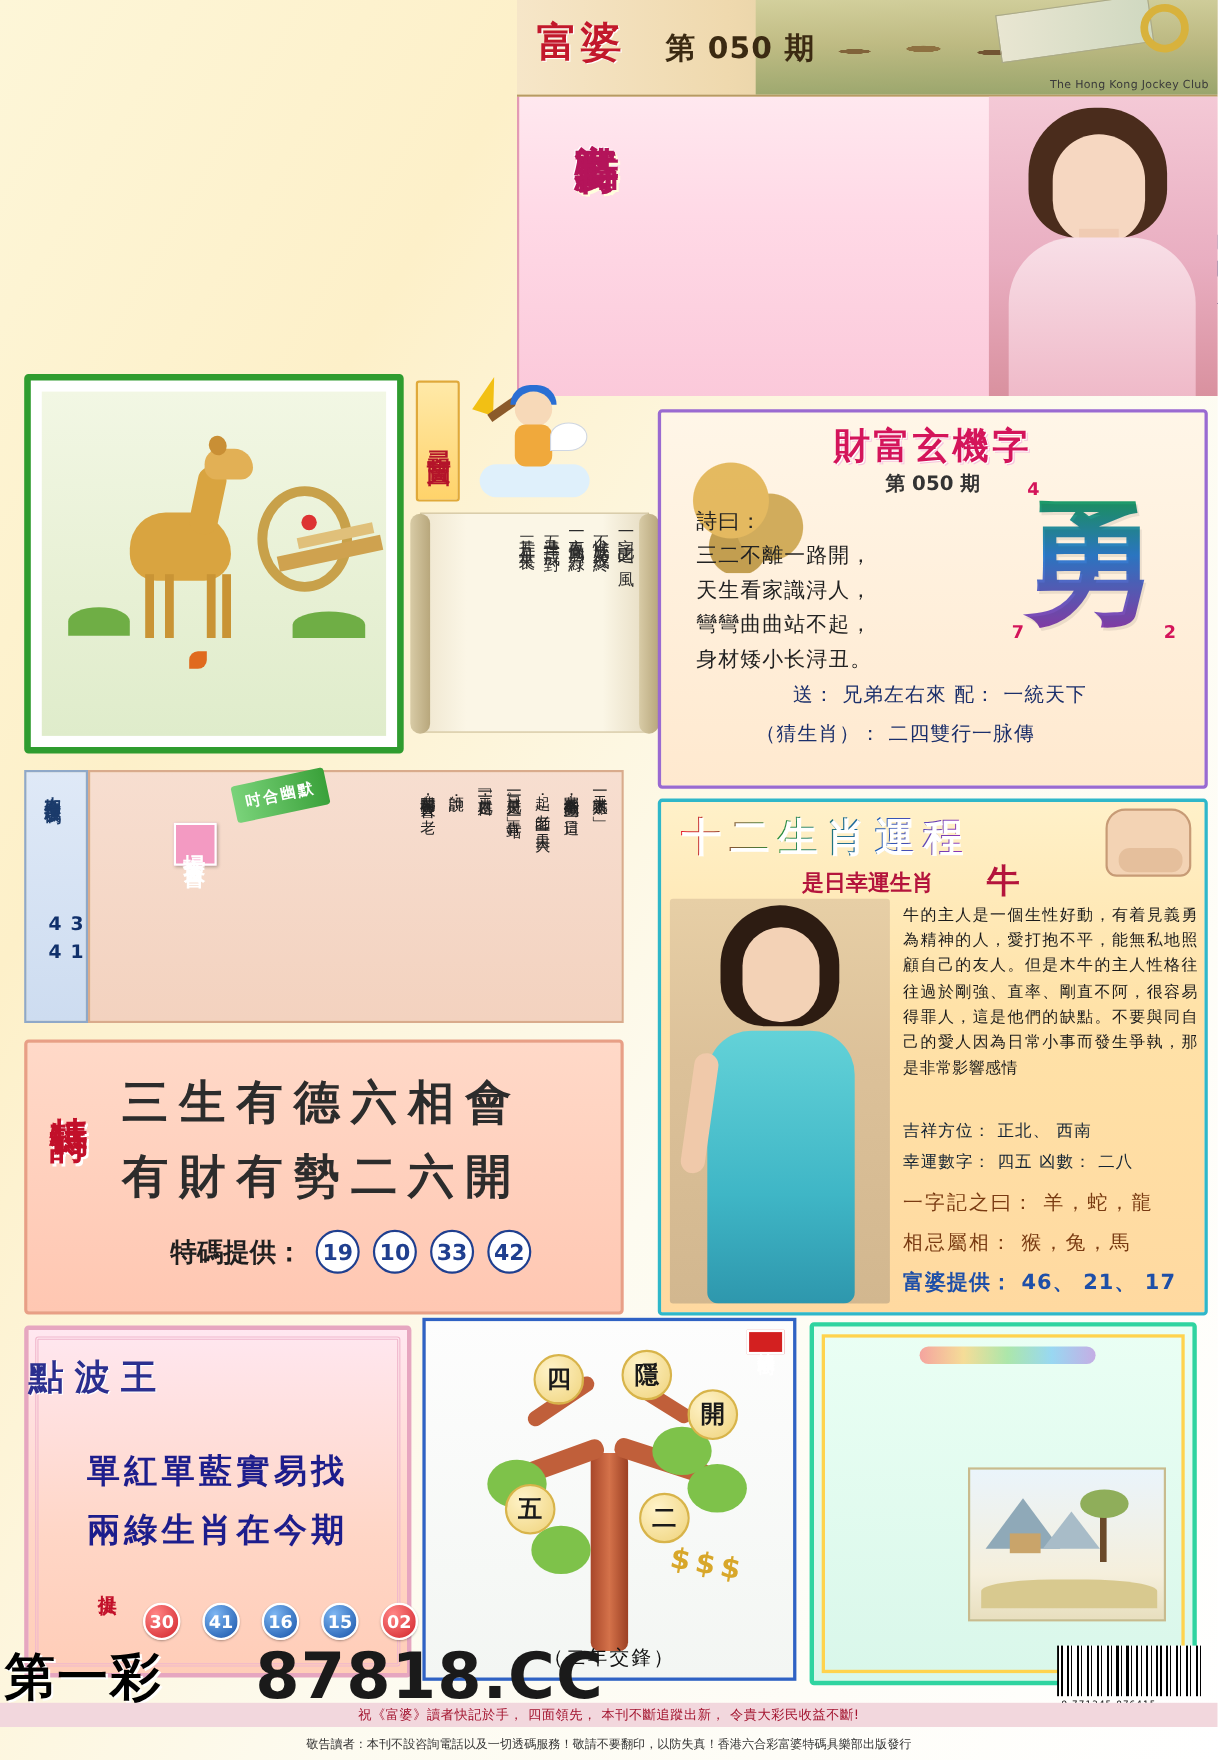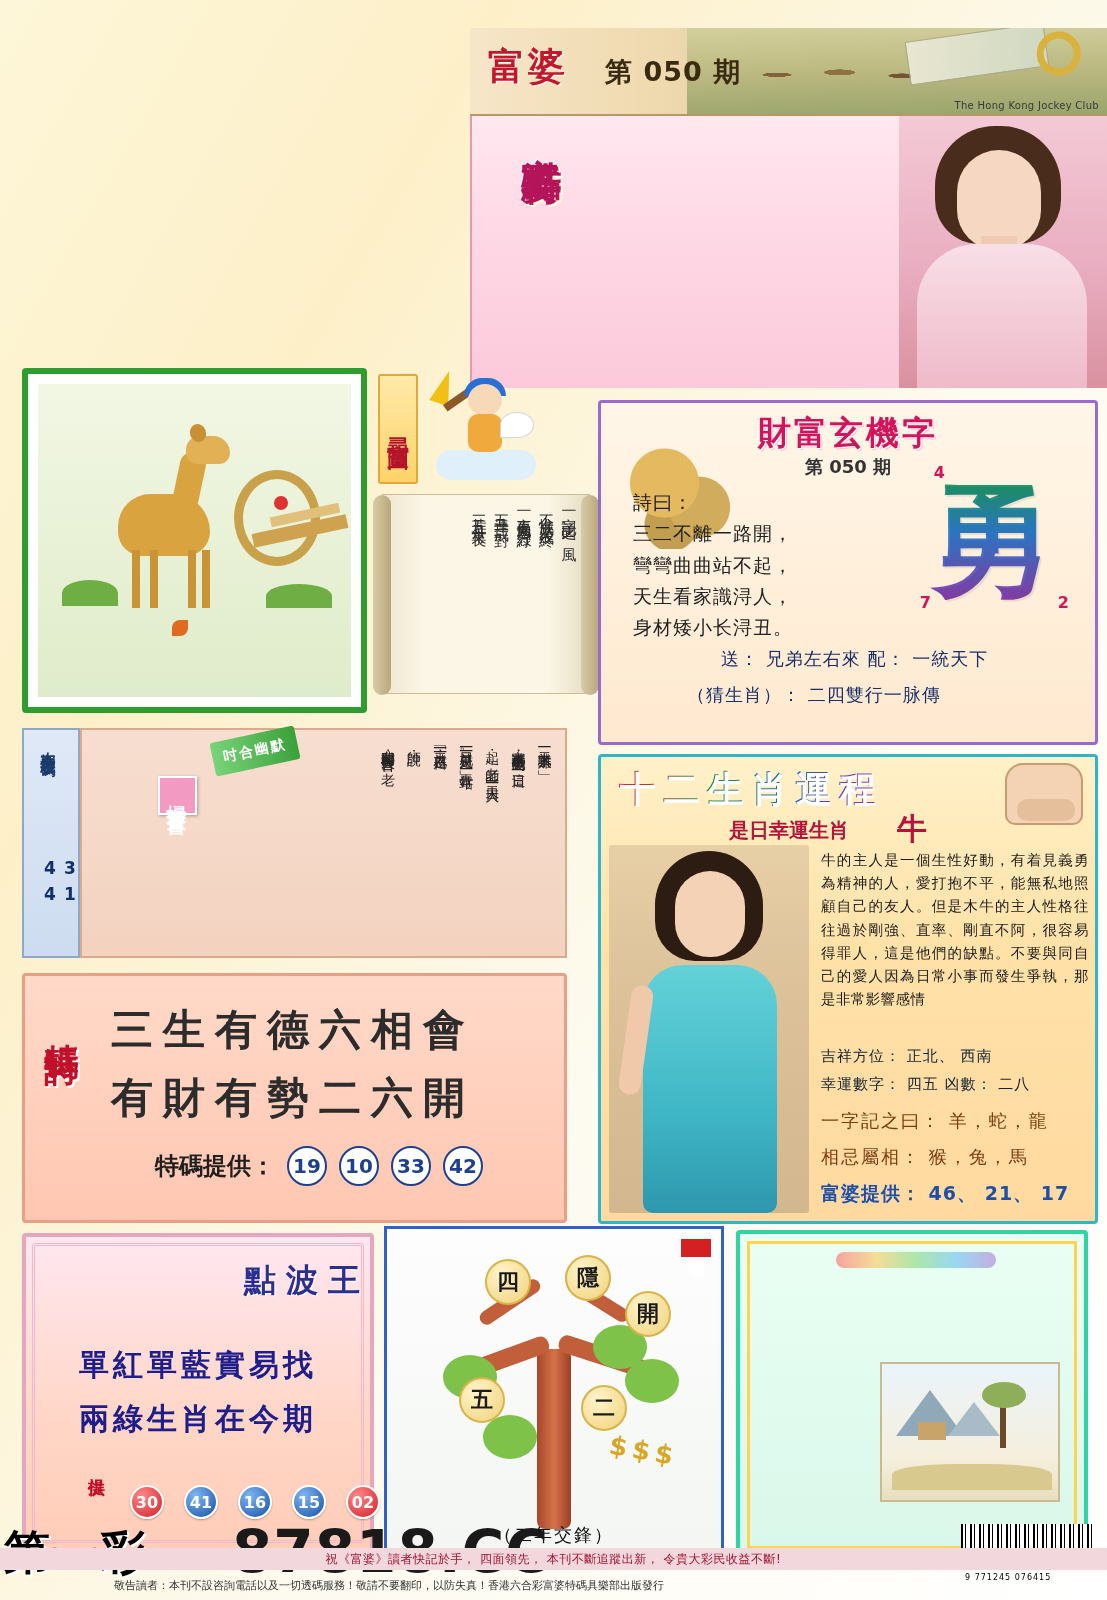--- a/index.html
+++ b/index.html
@@ -3,21 +3,21 @@
 <meta charset="utf-8">
 <style>
   * { box-sizing: border-box; }
   html, body { margin:0; padding:0; }
   body {
     width:1107px; height:1600px;
     font-family:"DejaVu Sans","Liberation Sans",sans-serif;
     background:linear-gradient(120deg,#fdf6d8 0%, #fdf0c9 25%, #fdfbf0 60%, #ffffff 100%);
     position:relative; overflow:hidden;
   }
-  .abs { position:absolute;margin-top:28px; }
+  .abs { position:absolute; }
 
   
   #banner {
     left:470px; top:0; width:637px; height:88px;
     background:linear-gradient(90deg,#f6e6c8 0%, #efd9ae 30%, #d8c59a 60%, #c9bb95 100%);
     border-bottom:2px solid #b79a63;
     overflow:hidden;
   }
   #banner .grass{
     position:absolute; right:0; top:0; width:420px; height:88px;
@@ -343,21 +343,21 @@
   
   #dianbo{
     left:22px; top:1205px; width:352px; height:320px;
     background:linear-gradient(180deg,#ffe7f0,#ffd6c6 60%, #ffcdb8);
     border:4px solid #e6a6c0; border-radius:4px;
   }
   #dianbo .deco{
     position:absolute; inset:6px; border:3px double #f0b7cd; border-radius:3px; pointer-events:none;
   }
   #dianbo .hd{
-    position:absolute; left:0; right:0; top:22px; text-align:right;
+    position:absolute; left:0; right:0; top:22px; text-align:left;
     font-size:32px; font-weight:bold; color:#2b2f8f; letter-spacing:10px;
     text-shadow:1px 1px 0 #fff;
   }
   #dianbo .l1,#dianbo .l2{
     position:absolute; left:0; right:0; text-align:center;
     font-size:30px; font-weight:bold; color:#1d1d8c; letter-spacing:4px;
   }
   #dianbo .l1{ top:108px; }
   #dianbo .l2{ top:162px; }
   #dianbo .plabel{
@@ -471,22 +471,22 @@
   }
   #barcode .bn{ position:absolute; bottom:-12px; left:4px; font-size:8px; color:#000; letter-spacing:1px;}
 
   #footer1{
     position:absolute; left:0; top:1548px; width:1107px; height:22px;
     background:#f2d7dd; display:flex; align-items:center; justify-content:center;
     font-size:12px; color:#a3142f; letter-spacing:.5px;
   }
   #footer2{
     position:absolute; left:0; top:1572px; width:1107px; height:26px;
-    display:flex; align-items:center; justify-content:flex-start;
-    padding:0 114px; font-size:11px; color:#333;
+    display:flex; align-items:center; justify-content:center;
+    padding:0 49px; font-size:11px; color:#333;
   }
 </style>
 </head>
 <body>
 
 <div id="banner" class="abs">
   <div class="grass"></div>
   <div class="horses"></div>
   <div class="money"></div>
   <div class="title">富婆</div>
@@ -606,22 +606,22 @@
   </div>
 </div>
 
 <div id="xuanji" class="abs">
   <div class="coins"></div>
   <div class="hd">財富玄機字</div>
   <div class="iss">第 050 期</div>
   <div class="poem">
     <div>詩曰：</div>
     <div>三二不離一路開，</div>
+    <div>天生看家識浔人，</div>
     <div>彎彎曲曲站不起，</div>
-    <div>天生看家識浔人，</div>
     <div>身材矮小长浔丑。</div>
   </div>
   <div class="bigchar">勇</div>
   <div class="c4">4</div>
   <div class="c2">2</div>
   <div class="c7">7</div>
   <div class="foot1">送： 兄弟左右來  配： 一統天下</div>
   <div class="foot2">（猜生肖）： 二四雙行一脉傳</div>
 </div>
 

